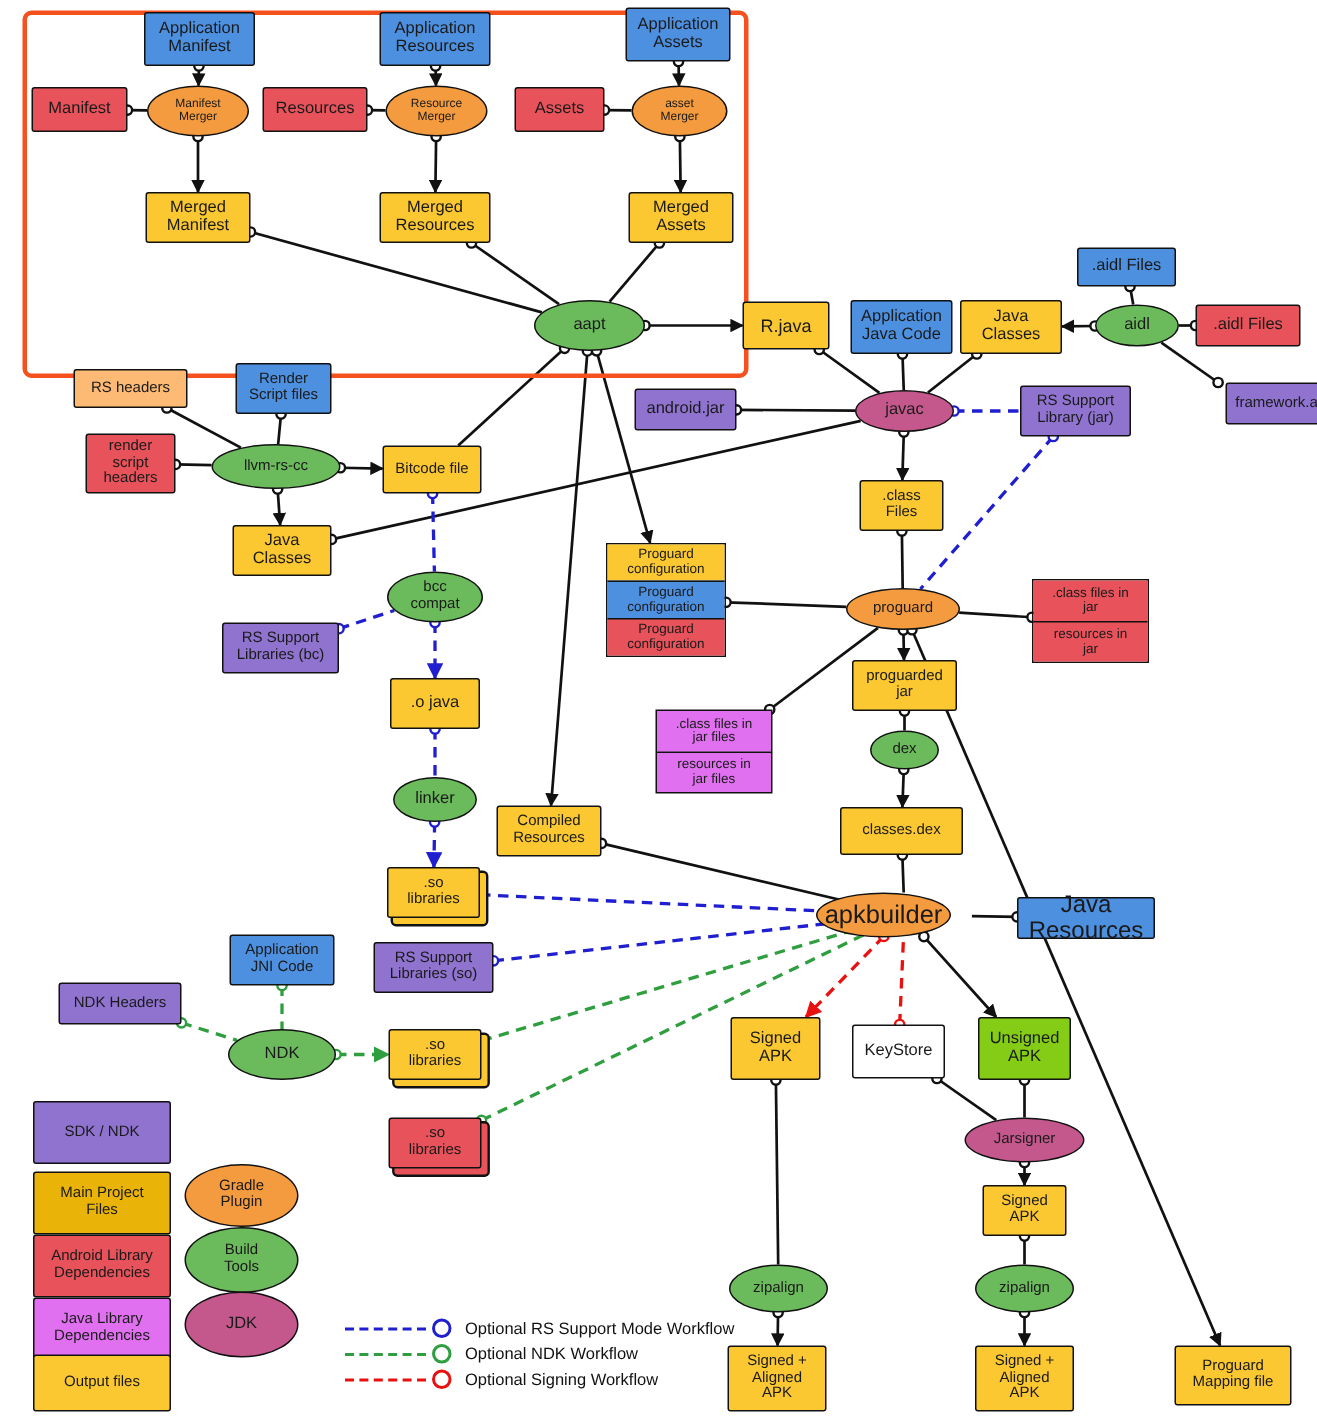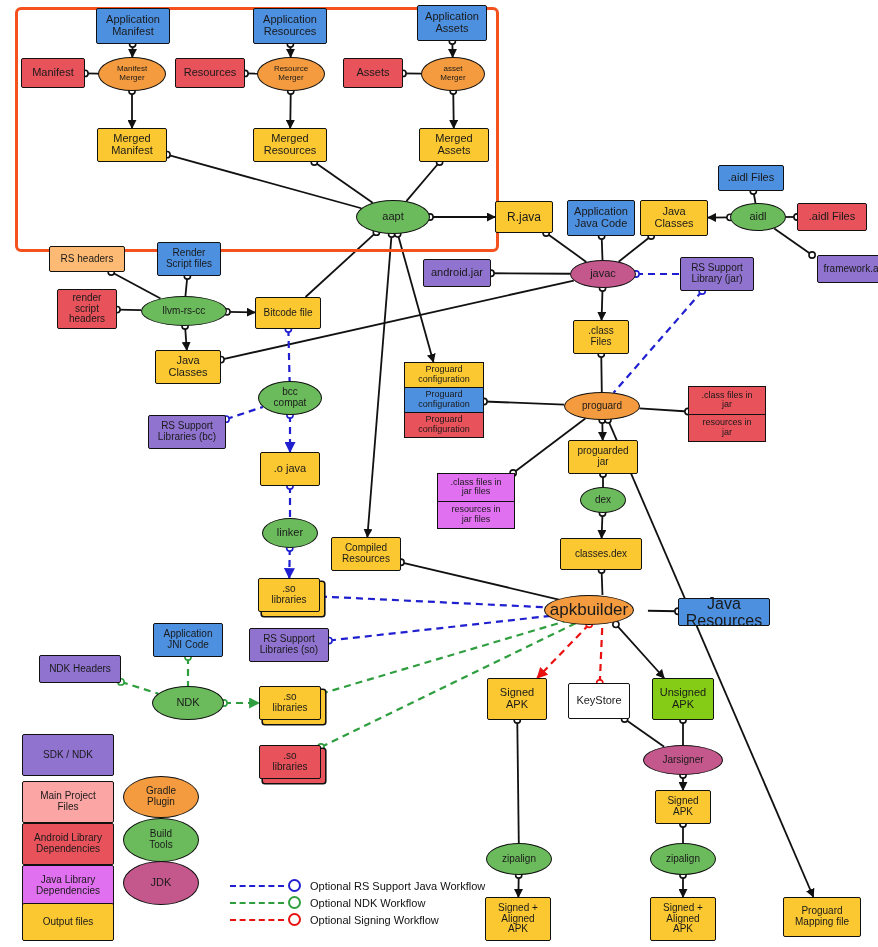--- a/index.html
+++ b/index.html
@@ -377,31 +377,31 @@
       </div>
       <div class="split" style="left: 688px; top: 386px; width: 78px; height: 56px; font-size: 9px;">
         <div style="background: rgb(232, 82, 91);">.class files in<br>jar</div>
         <div style="background: rgb(232, 82, 91);">resources in<br>jar</div>
       </div>
       <div class="split" style="left: 437px; top: 473px; width: 78px; height: 56px; font-size: 9px;">
         <div style="background: rgb(224, 112, 240);">.class files in<br>jar files</div>
         <div style="background: rgb(224, 112, 240);">resources in<br>jar files</div>
       </div>
       <div class="node box" style="left: 22px; top: 734px; width: 92px; height: 42px; font-size: 10px; background: rgb(143, 115, 207);">SDK / NDK</div>
-      <div class="node box" style="left: 22px; top: 781px; width: 92px; height: 42px; font-size: 10px; background: #fca5a5;">Main Project<br>Files</div>
+      <div class="node box" style="left: 22px; top: 781px; width: 92px; height: 42px; font-size: 10px; background: #eab308;">Main Project<br>Files</div>
       <div class="node box" style="left: 22px; top: 823px; width: 92px; height: 42px; font-size: 10px; background: rgb(232, 82, 91);">Android Library<br>Dependencies</div>
       <div class="node box" style="left: 22px; top: 865px; width: 92px; height: 42px; font-size: 10px; background: rgb(224, 112, 240);">Java Library<br>Dependencies</div>
       <div class="node box" style="left: 22px; top: 903px; width: 92px; height: 38px; font-size: 10px; background: rgb(251, 200, 50);">Output files</div>
       <div class="node ell" style="left: 123px; top: 776px; width: 76px; height: 42px; font-size: 10px; background: rgb(244, 155, 63);">Gradle<br>Plugin</div>
       <div class="node ell" style="left: 123px; top: 818px; width: 76px; height: 44px; font-size: 10px; background: rgb(107, 187, 92);">Build<br>Tools</div>
       <div class="node ell" style="left: 123px; top: 861px; width: 76px; height: 44px; font-size: 11px; background: rgb(196, 88, 140);">JDK</div>
       <div class="lg-row" style="left: 230px; top: 879px;">
         <span class="lg-dash" style="border-top-color: rgb(31, 31, 208);"></span>
         <span class="lg-ring" style="border-color: rgb(31, 31, 208);"></span>
-        <span class="lg-txt">Optional RS Support Java Workflow</span>
+        <span class="lg-txt">Optional RS Support Mode Workflow</span>
       </div>
       <div class="lg-row" style="left: 230px; top: 896px;">
         <span class="lg-dash" style="border-top-color: rgb(46, 158, 62);"></span>
         <span class="lg-ring" style="border-color: rgb(46, 158, 62);"></span>
         <span class="lg-txt">Optional NDK Workflow</span>
       </div>
       <div class="lg-row" style="left: 230px; top: 913px;">
         <span class="lg-dash" style="border-top-color: rgb(232, 17, 15);"></span>
         <span class="lg-ring" style="border-color: rgb(232, 17, 15);"></span>
         <span class="lg-txt">Optional Signing Workflow</span>

